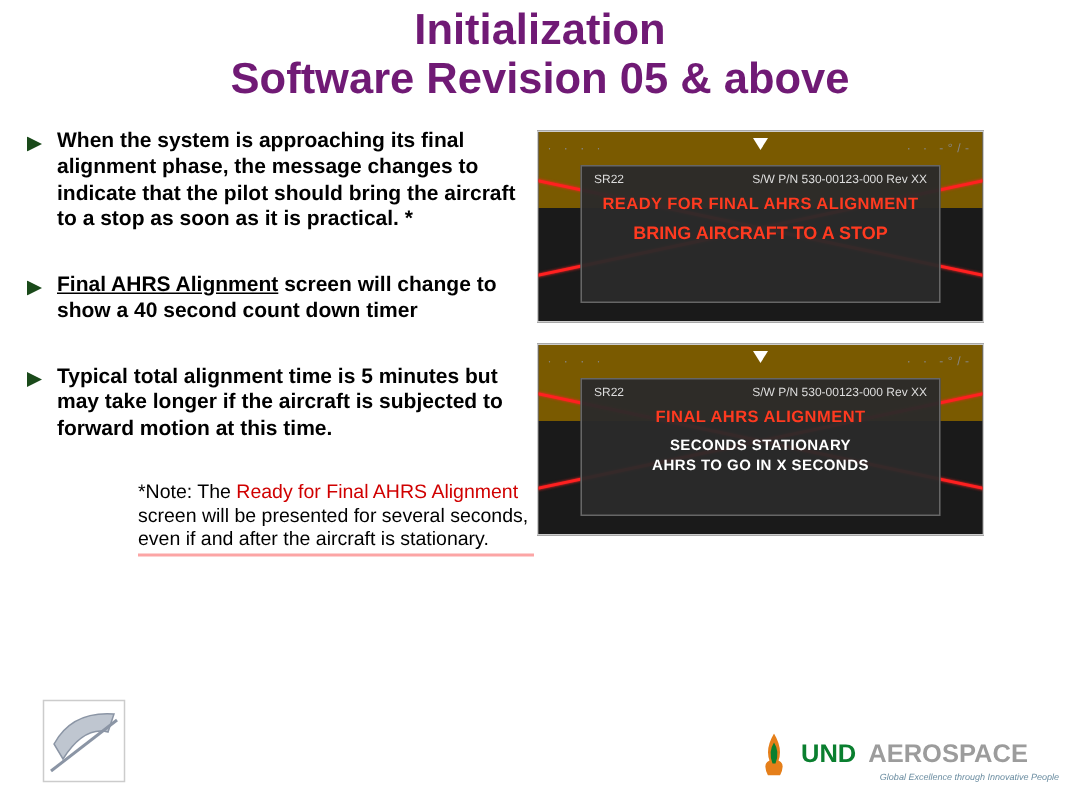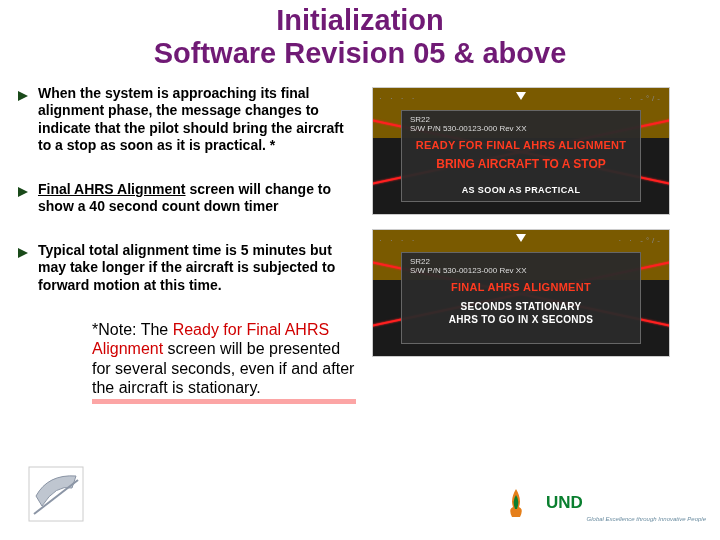--- a/index.html
+++ b/index.html
@@ -15,21 +15,20 @@
     text-align: center;
     font-size: 29px;
     font-weight: bold;
     color: #701a75;
     line-height: 1.15;
     padding: 4px 0 14px 0;
   }
   .content {
     display: flex;
     padding: 0 10px 0 18px;
-    gap: 14px;
   }
   .left {
     width: 340px;
   }
   .right {
     width: 298px;
     display: flex;
     flex-direction: column;
     gap: 14px;
     padding-top: 2px;
@@ -46,22 +45,22 @@
   .bullet-text {
     font-size: 14px;
     font-weight: bold;
     color: #000;
     line-height: 1.25;
   }
   .bullet-text .underline { text-decoration: underline; }
   .note-block {
     margin: 4px 0 4px 74px;
     width: 264px;
-    border-bottom: 5px solid #fca5a5;
-    font-size: 16px;
+    border-bottom: 2px solid #fca5a5;
+    font-size: 13px;
     line-height: 1.2;
     padding-bottom: 2px;
   }
   .note-block .red { color: #d00000; }
 
   
   .screen {
     width: 298px;
     height: 128px;
     background: #0d0d0d;
@@ -106,21 +105,20 @@
     text-align: center;
     color: #eee;
   }
   .msg-hdr {
     font-size: 8px;
     color: #ddd;
     text-align: left;
     margin-bottom: 6px;
     display: flex;
     justify-content: space-between;
-    flex-direction: column;
   }
   .msg-main-red {
     color: #ff3a20;
     font-weight: bold;
     font-size: 11px;
     letter-spacing: 0.3px;
     margin-bottom: 6px;
   }
   .msg-sub-red {
     color: #ff3a20;
@@ -152,21 +150,21 @@
     height: 56px;
   }
   .logo-right {
     position: absolute;
     right: 14px;
     bottom: 20px;
     width: 200px;
     height: 34px;
     display: flex;
     align-items: center;
-    gap: 20px;
+    gap: 8px;
   }
   .und-text { font-weight: bold; font-size: 17px; color:#0a7f2f; letter-spacing:0; }
   .aero-text { font-weight: bold; font-size: 17px; color:#9c9c9c; letter-spacing:0; }
   .tagline { font-size:6px; font-style:italic; color:#6a8ca0; position:absolute; right:0; bottom:-2px; white-space:nowrap; }
 </style>
 </head>
 <body>
 
 <div class="title">
   <span>Initialization</span><br>
@@ -211,21 +209,20 @@
       <div class="tick"></div>
       <div class="dots">· · · ·</div>
         <div class="dots2">· · -°/-</div>
       <div class="msgbox">
         <div class="msg-hdr">
           <span>SR22</span>
           <span>S/W P/N 530-00123-000 Rev XX</span>
         </div>
         <div class="msg-main-red">READY FOR FINAL AHRS ALIGNMENT</div>
         <div class="msg-sub-red">BRING AIRCRAFT TO A STOP</div>
-        <div class="msg-sub-w">AS SOON AS PRACTICAL</div>
       </div>
     </div>
 
     <div class="screen">
       <div class="pfd-back"></div>
       <div class="x1"></div>
         <div class="x2"></div>
       <div class="tick"></div>
       <div class="dots">· · · ·</div>
         <div class="dots2">· · -°/-</div>
@@ -248,14 +245,15 @@
   <path d="M8 30 Q20 8 48 10 L44 22 Q28 18 14 40 Z" fill="#bfc6d0" stroke="#8b95a5"></path>
   <line x1="6" y1="48" x2="50" y2="14" stroke="#8b95a5" stroke-width="2"></line>
 </svg>
 
 <div class="logo-right">
   <svg width="20" height="28" viewBox="0 0 20 28">
     <path d="M10 0 Q16 10 13 18 Q18 20 14 28 L6 28 Q2 20 7 18 Q4 10 10 0 Z" fill="#e57f1a"></path>
     <path d="M10 6 Q14 12 11 20 L9 20 Q6 12 10 6 Z" fill="#0a7f2f"></path>
   </svg>
   <span class="und-text">UND</span>
+    <span class="aero-text">AEROSPACE</span>
   <span class="tagline">Global Excellence through Innovative People</span>
 </div>
 
 </body></html>

